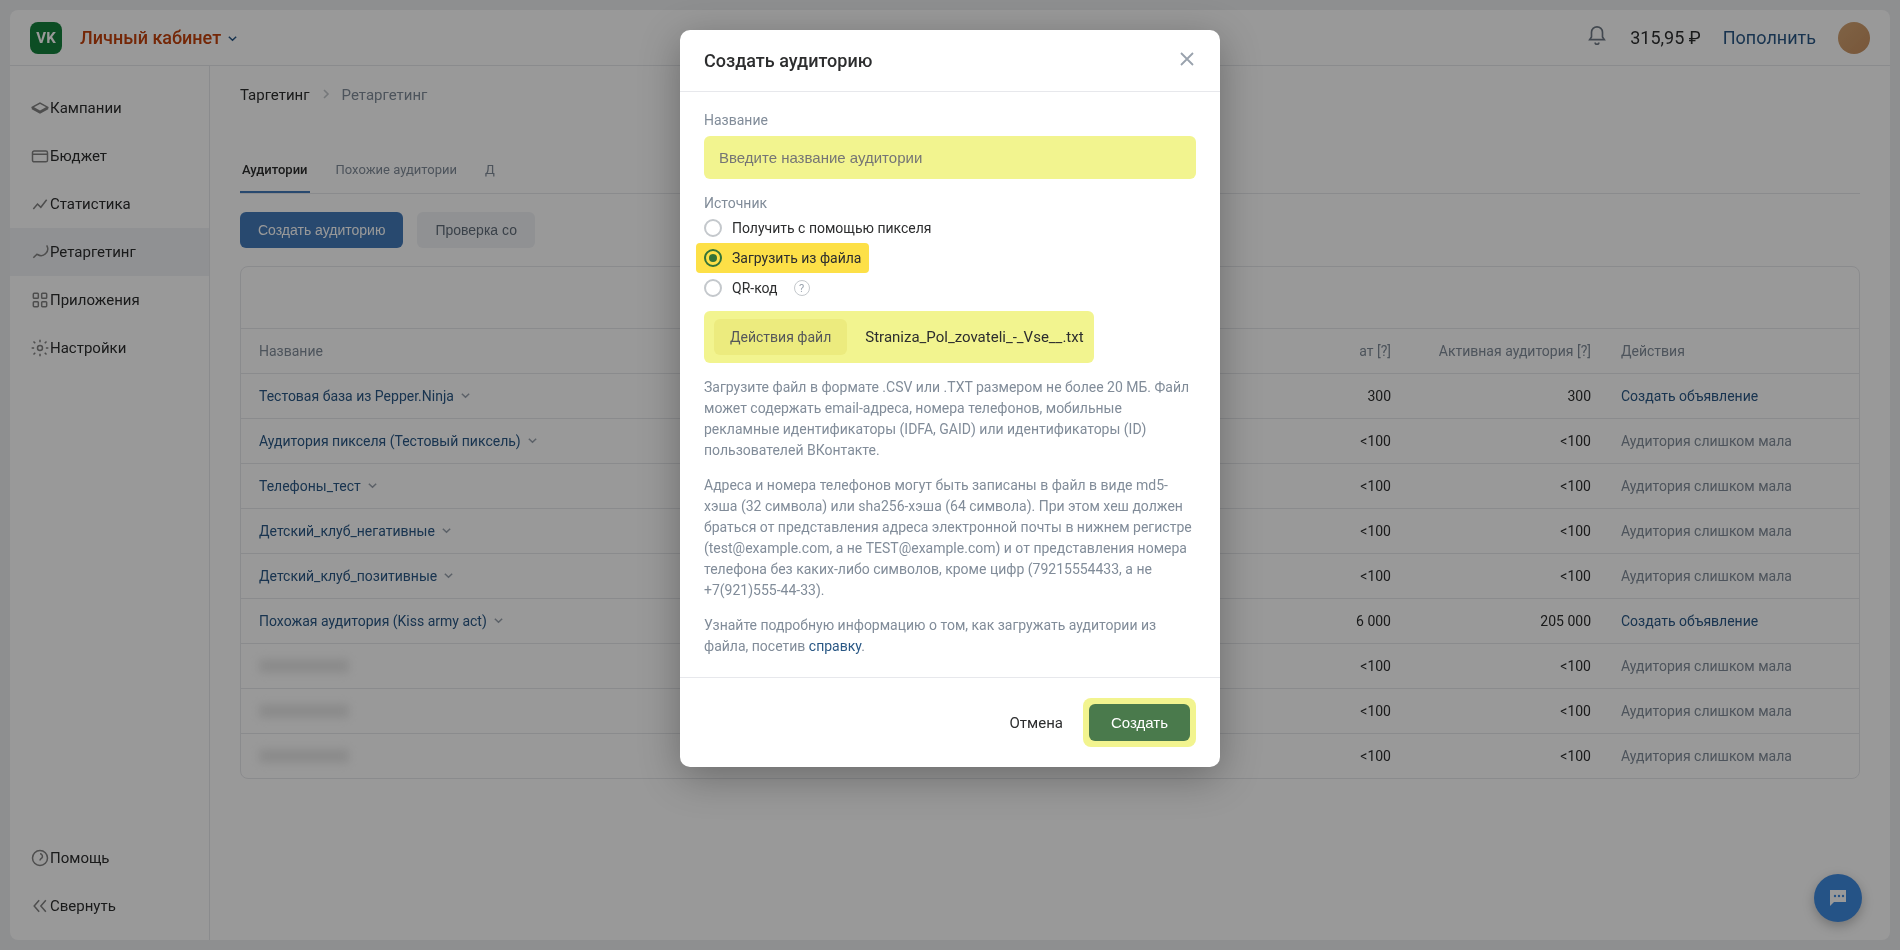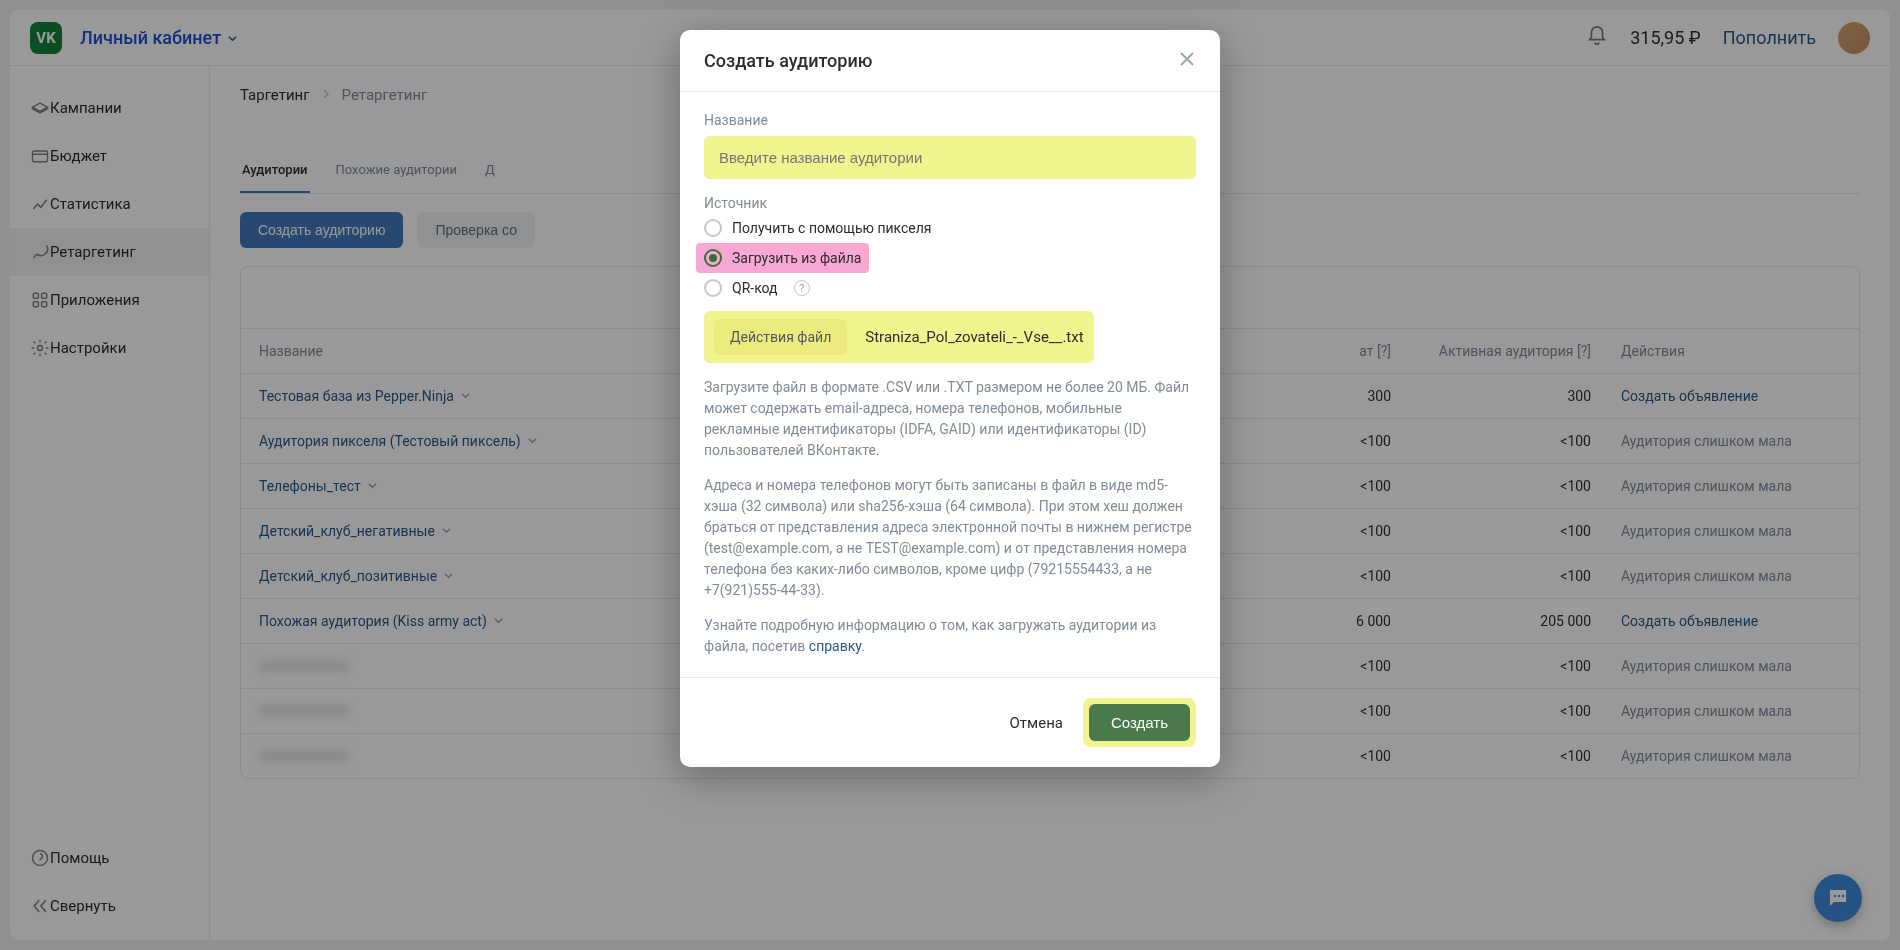--- a/index.html
+++ b/index.html
@@ -3,21 +3,21 @@
 <meta charset="utf-8">
 <style>
 * { margin:0; padding:0; box-sizing:border-box; }
 body { font-family:-apple-system,BlinkMacSystemFont,'Segoe UI',Roboto,Arial,sans-serif; font-size:14px; color:#2c2d2e; background:#edeef0; overflow:hidden; width:1900px; height:950px; position:relative; }
 .frame { position:absolute; top:10px; left:10px; right:10px; bottom:10px; background:#fff; border-radius:8px; overflow:hidden; }
 
 
 .hdr { height:56px; border-bottom:1px solid #e7e8ec; display:flex; align-items:center; padding:0 20px; justify-content:space-between; }
 .hdr-l { display:flex; align-items:center; gap:18px; }
 .logo { width:32px; height:32px; background:#15803d; border-radius:8px; display:flex; align-items:center; justify-content:center; color:#fff; font-weight:700; font-size:15px; }
-.acct { display:flex; align-items:center; gap:6px; font-size:18px; color:#1d4ed8; font-weight:500; cursor:pointer;justify-content:flex-end; }
+.acct { display:flex; align-items:center; gap:6px; font-size:18px; color:#c2410c; font-weight:500; cursor:pointer;justify-content:flex-end; }
 .hdr-r { display:flex; align-items:center; gap:22px; }
 .bell svg { width:22px; height:22px; }
 .balance { font-size:18px; color:#2c2d2e; }
 .topup { color:#2a5885; font-size:18px; cursor:pointer; }
 .avatar { width:32px; height:32px; border-radius:50%; background:linear-gradient(135deg,#d4a574,#c89060); }
 
 
 .layout { display:flex; height:calc(100% - 56px); }
 .sidebar { width:200px; border-right:1px solid #e7e8ec; padding-top:18px; display:flex; flex-direction:column; }
 .nav { flex:1; }
@@ -67,21 +67,21 @@
 .m-label { font-size:14px; color:#818c99; margin-bottom:8px; margin-top:16px; }
 .m-label:first-child { margin-top:0; }
 .m-input { width:100%; padding:12px 14px; border:1px solid #d3d9de; border-radius:6px; font-size:15px; outline:none; }
 .hl { background:#f2f48f; border-radius:6px; padding:1px; }
 .hl .m-input { background:#f2f48f; border:none; }
 .radios { display:flex; flex-direction:column; gap:12px; margin-top:6px; }
 .rad { display:flex; align-items:center; gap:10px; cursor:pointer; }
 .rad .circ { width:18px; height:18px; border:2px solid #c4c8cc; border-radius:50%; position:relative; flex-shrink:0; }
 .rad.sel .circ { border-color:#347337; }
 .rad.sel .circ::after { content:''; position:absolute; inset:3px; background:#347337; border-radius:50%; }
-.rad-row-hl { background:#f9a8d4; padding:6px 8px; margin:-6px -8px; border-radius:4px; display:flex; align-items:center; gap:10px; width:fit-content; }
+.rad-row-hl { background:#fde047; padding:6px 8px; margin:-6px -8px; border-radius:4px; display:flex; align-items:center; gap:10px; width:fit-content; }
 .file-row { display:flex; align-items:center; gap:18px; margin-top:14px; background:#f2f48f; padding:8px 10px; border-radius:6px; width:fit-content; }
 .file-btn { background:#eceb7e; padding:10px 16px; border-radius:6px; font-size:14px; color:#55575a; cursor:pointer; }
 .file-name { font-size:15px; color:#2c2d2e; }
 .m-desc { color:#818c99; font-size:14px; line-height:1.5; margin-top:14px; }
 .m-desc a { color:#2a5885; text-decoration:none; }
 .m-foot { display:flex; justify-content:flex-end; align-items:center; gap:20px; padding:20px 24px; border-top:1px solid #e7e8ec; }
 .m-cancel { color:#2c2d2e; cursor:pointer; font-size:15px; }
 .m-create-wrap { background:#f2f48f; padding:6px; border-radius:8px; }
 .m-create { background:#4a7a4c; color:#fff; border:none; padding:10px 22px; border-radius:6px; font-size:15px; cursor:pointer; }
 .qhelp { width:16px; height:16px; border:1px solid #c4c8cc; border-radius:50%; display:inline-flex; align-items:center; justify-content:center; font-size:11px; color:#99a2ad; margin-left:6px; }

